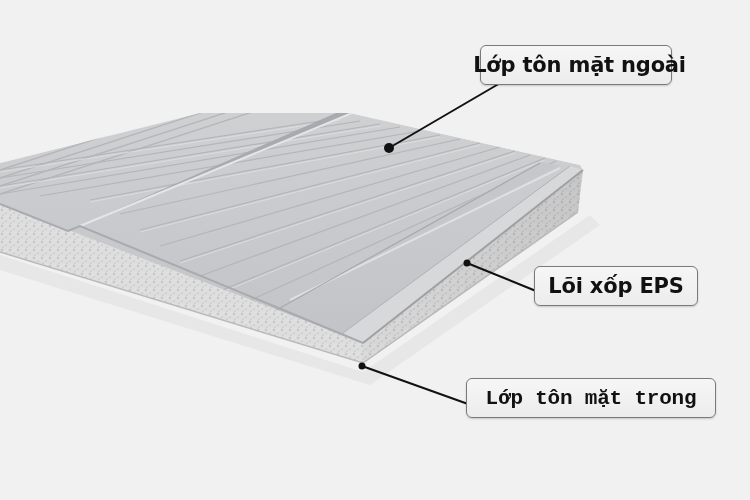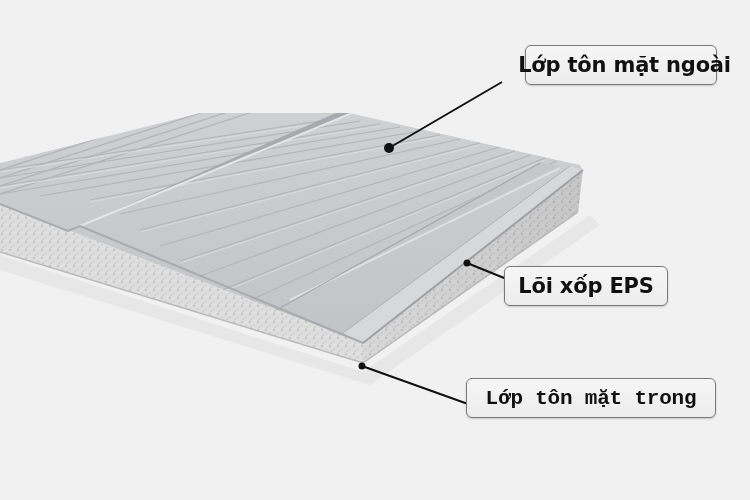--- a/index.html
+++ b/index.html
@@ -125,23 +125,23 @@
   <g>
     <line x1="467" y1="263" x2="536" y2="291" stroke="#111" stroke-width="2"></line>
     <circle cx="467" cy="263" r="3.5" fill="#111"></circle>
   </g>
   <g>
     <line x1="362" y1="366" x2="468" y2="404" stroke="#111" stroke-width="2"></line>
     <circle cx="362" cy="366" r="3.5" fill="#111"></circle>
   </g>
 </svg>
 
-<div class="callout" style="left:525px; top:45px; width:192px; height:40px;padding-left:7px;">
+<div class="callout" style="left:480px; top:45px; width:192px; height:40px;padding-left:7px;">
   <span>Lớp tôn mặt ngoài</span>
 </div>
 
-<div class="callout" style="left:504px; top:266px; width:164px; height:40px;">
+<div class="callout" style="left:534px; top:266px; width:164px; height:40px;">
   <span>Lõi xốp EPS</span>
 </div>
 
 <div class="callout" style="left:466px; top:378px; width:250px; height:40px;font-family:Liberation Mono, monospace;">
   <span>Lớp tôn mặt trong</span>
 </div>
 
 </body></html>

